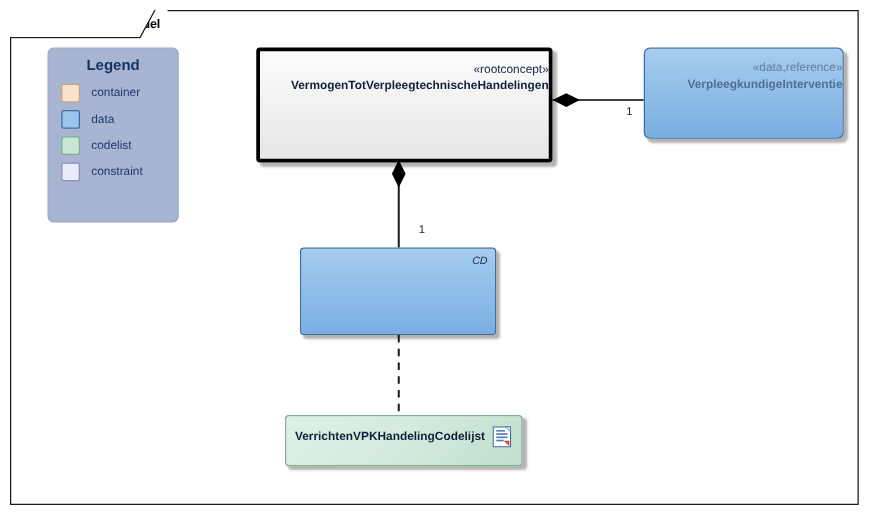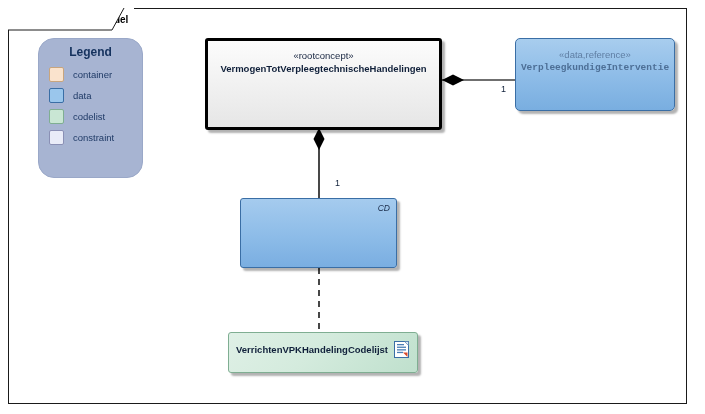--- a/index.html
+++ b/index.html
@@ -62,21 +62,21 @@
 
   
   .legend {
     position: absolute;
     left: 38px;
     top: 38px;
     width: 105px;
     height: 140px;
     background: #a7b4d2;
     border: 1px solid #9aa8c8;
-    border-radius: 16px;
+    border-radius: 5px;
     box-sizing: border-box;
     padding: 6px 0 0 0;
   }
   .legend-title {
     text-align: center;
     font-size: 12px;
     font-weight: bold;
     color: #15325e;
     margin-bottom: 5px;
   }
@@ -105,21 +105,21 @@
   
   .node {
     position: absolute;
     box-sizing: border-box;
     box-shadow: 3px 3px 2px rgba(0,0,0,0.30);
   }
   .node-text {
     position: absolute;
     left: 0;
     right: 0;
-    text-align: center;
+    text-align: right;
   }
   .stereotype {
     font-size: 9.5px;
     color: #16243f;
     line-height: 13px;
   }
   .node-name {
     font-size: 9.5px;
     font-weight: bold;
     color: #10203a;
@@ -143,21 +143,21 @@
     left: 515px;
     top: 38px;
     width: 160px;
     height: 73px;
     background: linear-gradient(to bottom, #a8cdee 0%, #8fbde8 50%, #79aee0 100%);
     border: 1px solid #3a6ea5;
     border-radius: 5px;
   }
   #node-reference .node-text { top: 9px; }
   #node-reference .stereotype { color: #5f7ea3; }
-  #node-reference .node-name { color: #4d6f96; font-weight: bold; font-family: Liberation Mono, monospace; }
+  #node-reference .node-name { color: #4d6f96; font-weight: bold; }
 
   
   #node-data {
     left: 240px;
     top: 198px;
     width: 157px;
     height: 70px;
     background: linear-gradient(to bottom, #a5cbee 0%, #8dbce8 55%, #7aaee1 100%);
     border: 1px solid #3a6ea5;
     border-radius: 3px;

